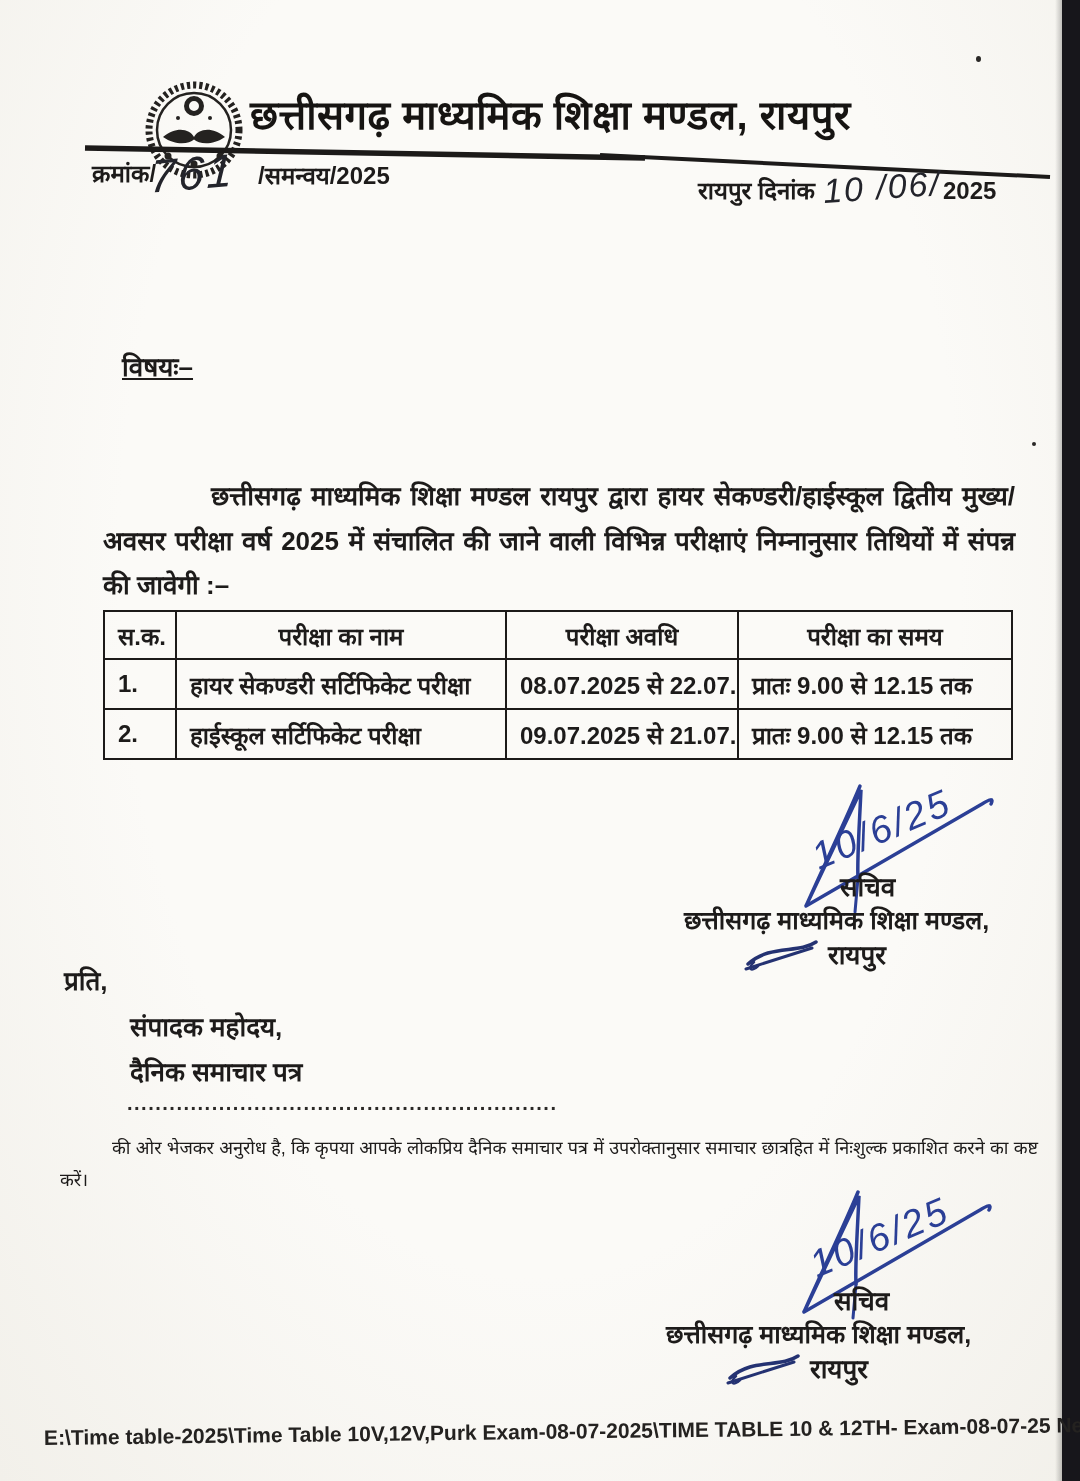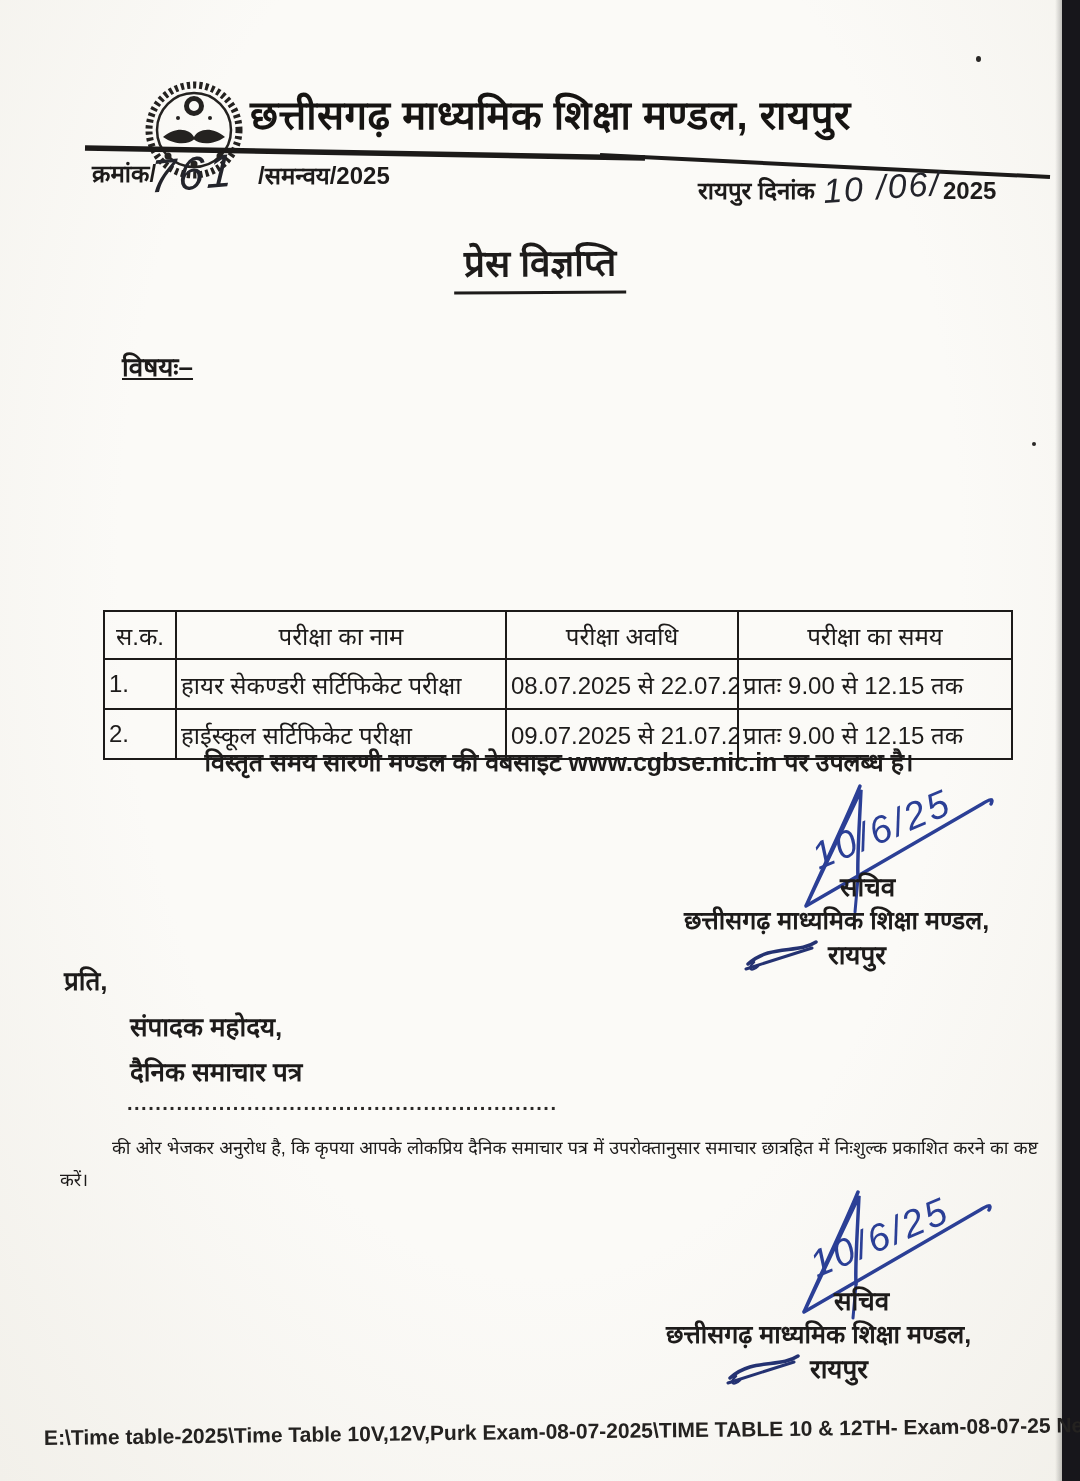--- a/index.html
+++ b/index.html
@@ -71,22 +71,22 @@
     text-indent:108px;
   }
 
   table.exam-table{
     position:absolute;left:103px;top:610px;width:908px;
     border-collapse:collapse;table-layout:fixed;
     font-size:24px;
   }
   table.exam-table th, table.exam-table td{
     border:2.5px solid #1c1a19;
-    padding:6px 4px;
-    font-weight:400;
+    padding:6px 13px;
+    font-weight:700;
     overflow:hidden;white-space:nowrap;margin-left:23px;
   }
   table.exam-table th{text-align:center;height:34px;}
   table.exam-table td{height:36px;text-align:left;}
   col.c-sn{width:72px;} col.c-name{width:330px;} col.c-period{width:232px;} col.c-time{width:274px;}
 
   .website-note{
     left:103px;top:744px;width:912px;text-align:center;
     font-size:25px;font-weight:700;
   }
@@ -157,27 +157,25 @@
   <span class="abs ref-label devanagari">क्रमांक/</span>
   <span class="abs ref-number">761</span>
   <span class="abs ref-suffix devanagari">/समन्वय/2025</span>
 
   <div class="abs date-row">
     <span class="date-label devanagari">रायपुर दिनांक</span>
     <span class="date-hand">10 /06/</span>
     <span class="date-year">2025</span>
   </div>
 
-  <div class="abs press-title-wrap">
-    <span class="press-title devanagari">प्रेस विज्ञप्ति</span>
-  </div>
 
   <div class="abs subject-label devanagari">विषयः–</div>
 
 
+  <div class="abs intro-paragraph devanagari">छत्तीसगढ़ माध्यमिक शिक्षा मण्डल रायपुर द्वारा हायर सेकण्डरी/हाईस्कूल द्वितीय मुख्य/अवसर परीक्षा वर्ष 2025 में संचालित की जाने वाली विभिन्न परीक्षाएं निम्नानुसार तिथियों में संपन्न की जावेगी :–</div>
 
   <table class="exam-table">
     <colgroup>
         <col class="c-sn">
         <col class="c-name">
         <col class="c-period">
         <col class="c-time">
       </colgroup>
     <thead>
       <tr>
@@ -196,21 +194,20 @@
       </tr>
       <tr>
         <td>2.</td>
         <td>हाईस्कूल सर्टिफिकेट परीक्षा</td>
         <td>09.07.2025 से 21.07.2025</td>
         <td>प्रातः 9.00 से 12.15 तक</td>
       </tr>
     </tbody>
   </table>
 
-  <div class="abs website-note devanagari">विस्तृत समय सारणी मण्डल की वेबसाइट www.cgbse.nic.in पर उपलब्ध है।</div>
 
 
   <div class="abs sigblock" style="left:650px;top:782px;">
     <svg class="sig-svg" style="left:60px;top:0;" width="300" height="140" viewBox="0 0 300 140">
       <path d="M150,4 C136,38 110,92 96,124 C118,78 138,36 151,8 C149,50 147,78 148,96" fill="none" stroke="#2b3f96" stroke-width="3.5" stroke-linecap="round"></path>
       <path d="M96,124 L272,22 C280,17 284,16 281,22" fill="none" stroke="#2b3f96" stroke-width="3.5" stroke-linecap="round"></path>
       <path d="M148,96 L145,130" fill="none" stroke="#2b3f96" stroke-width="3" stroke-linecap="round"></path>
     </svg>
     <span class="sig-date" style="left:158px;top:26px;">10/6/25</span>
     <div class="sig-role devanagari" style="left:190px;top:86px;">सचिव</div>

